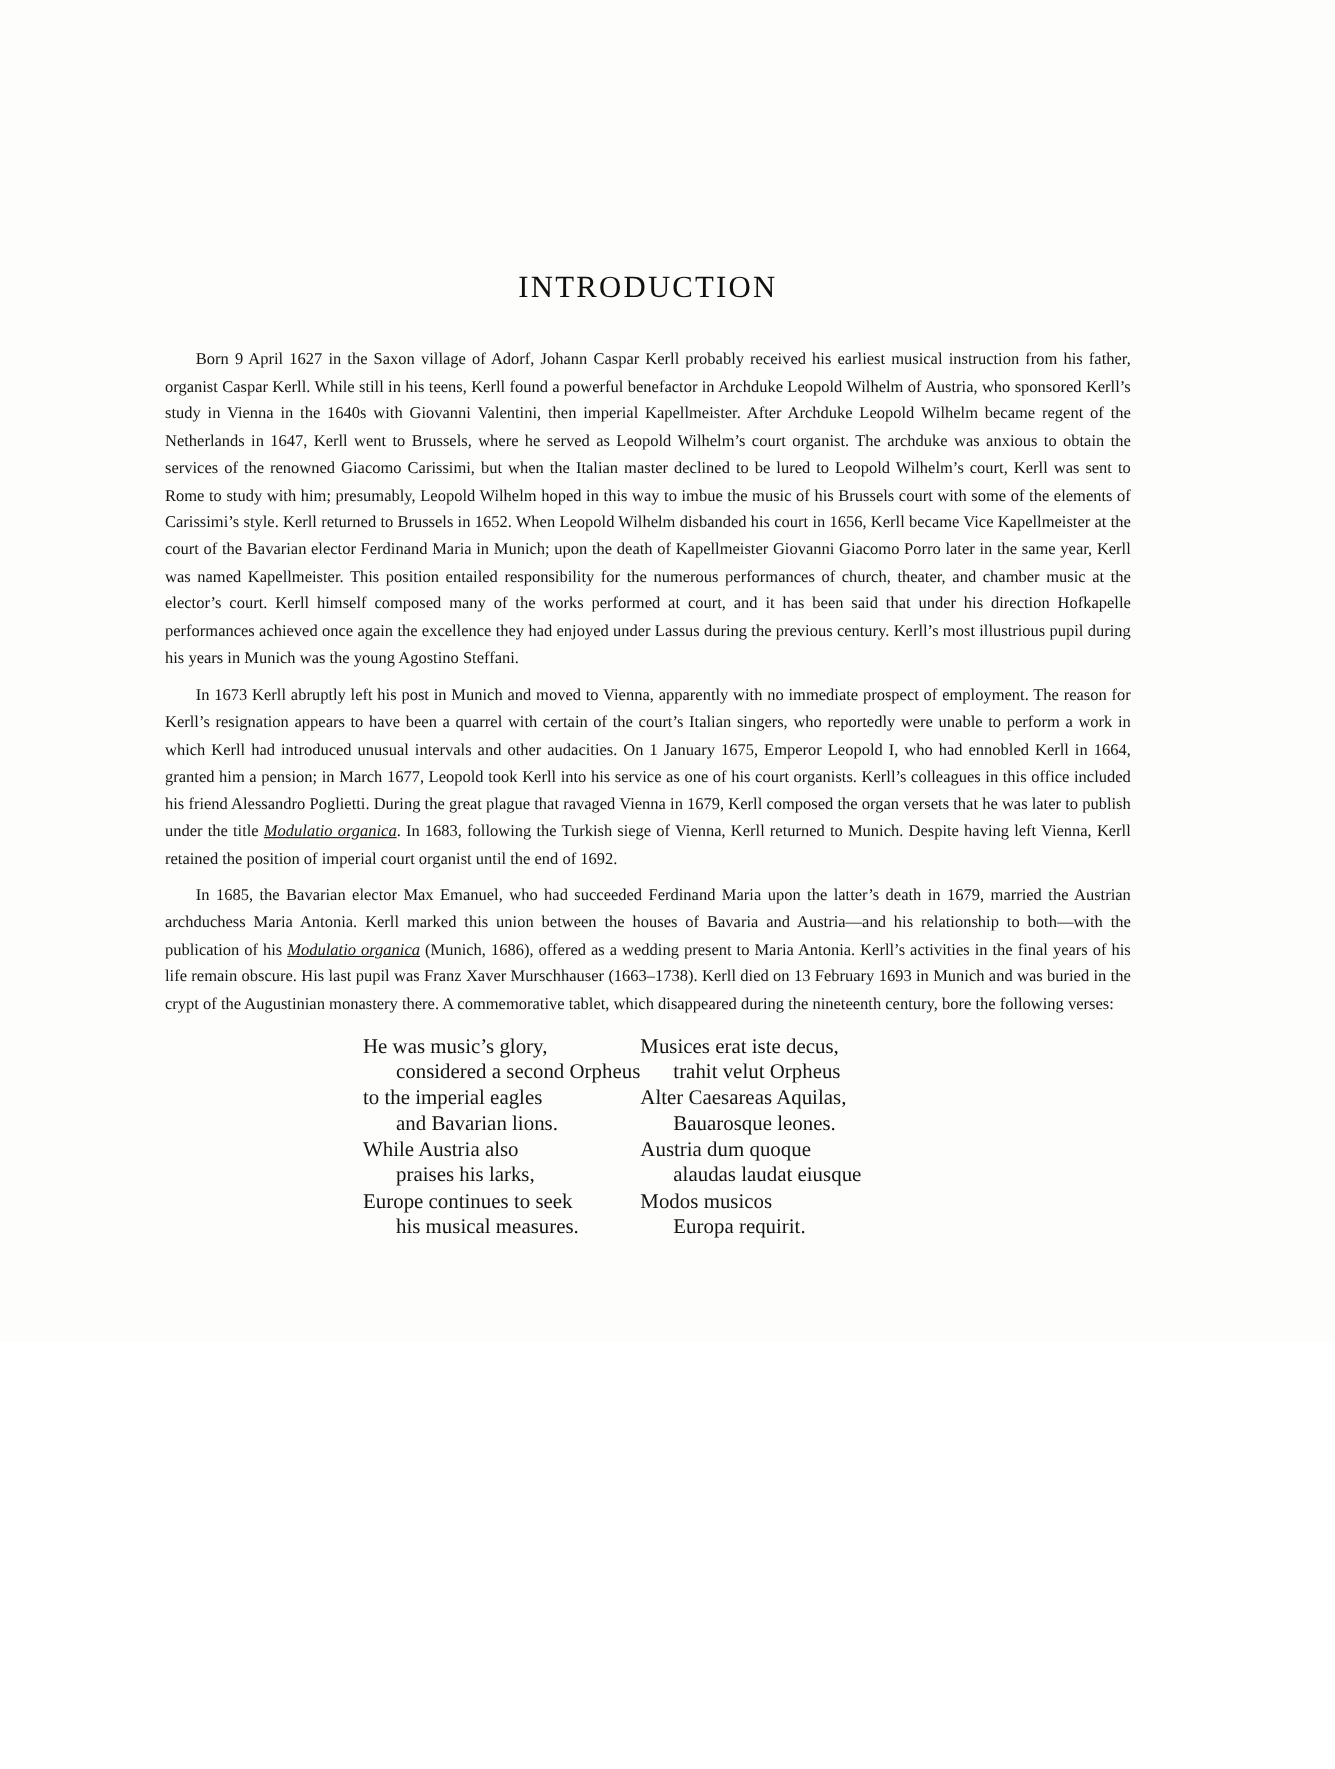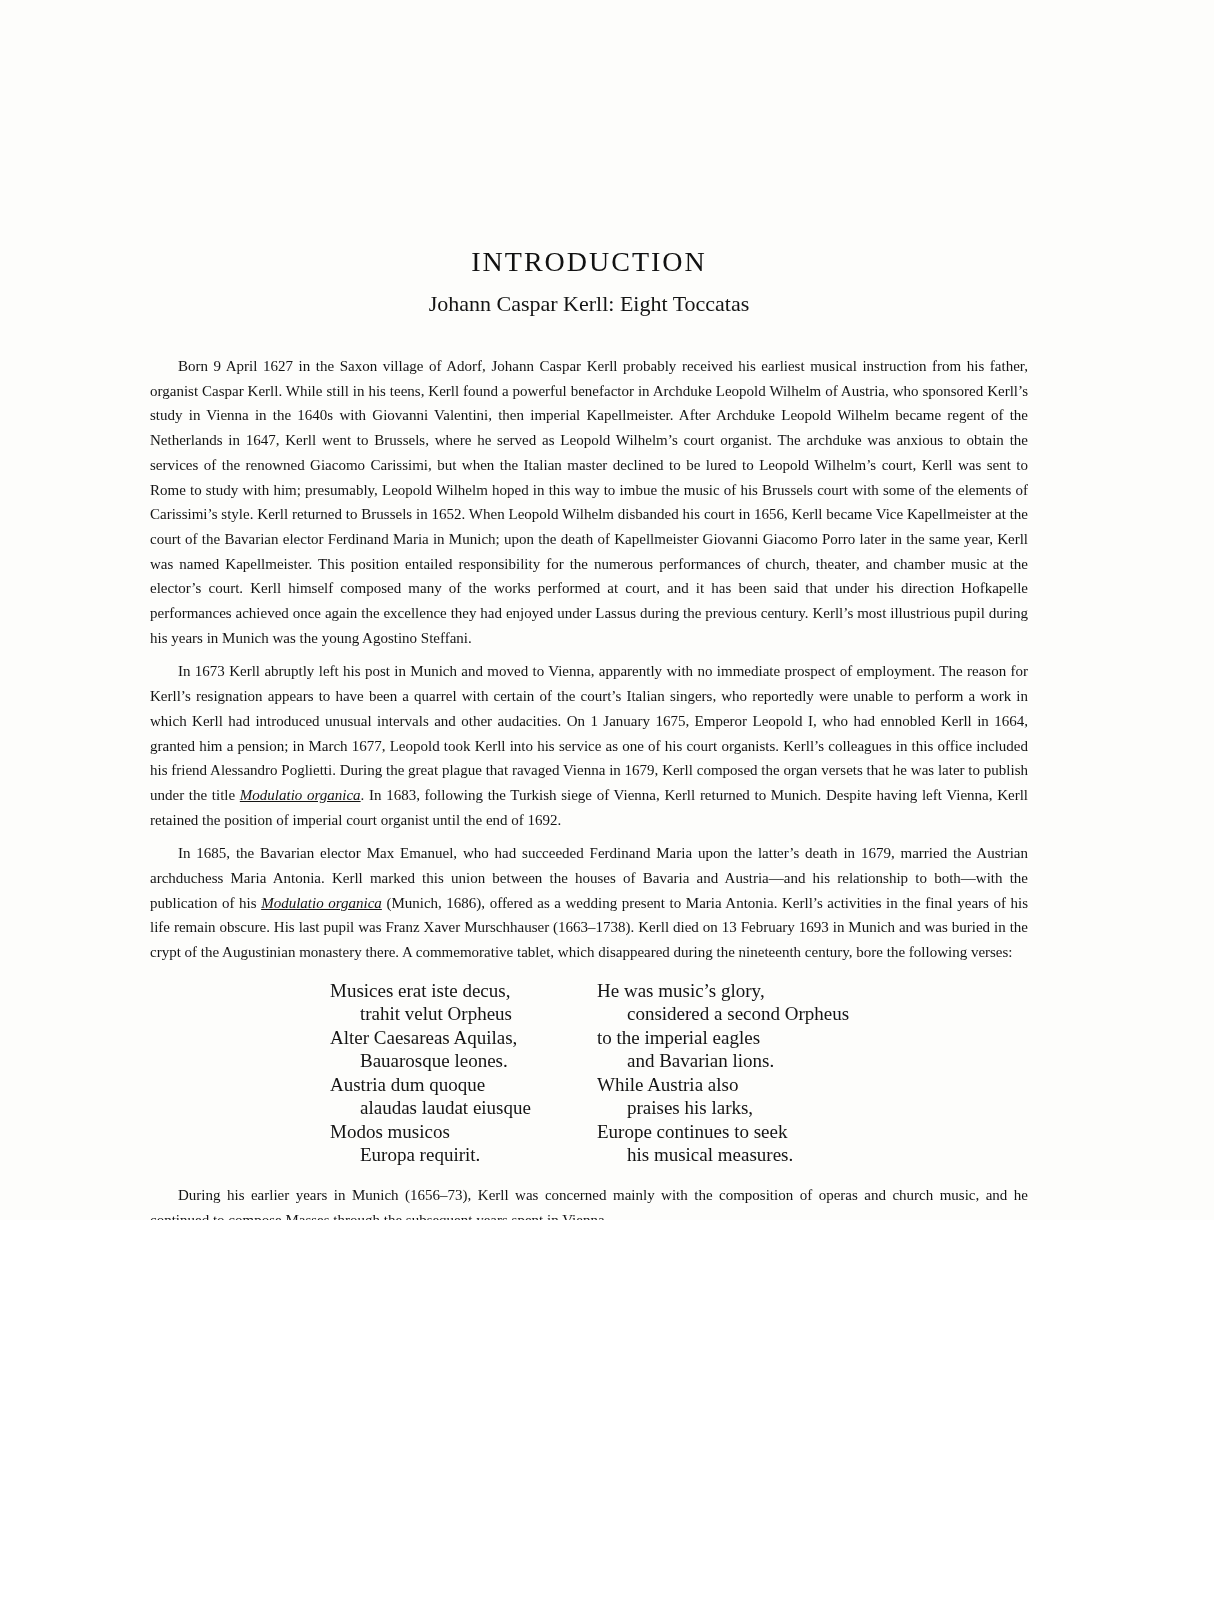--- a/index.html
+++ b/index.html
@@ -81,50 +81,46 @@
     font-size: 19px;
     color: #141414;
   }
 </style>
 </head>
 <body>
 
 <div class="page">
   <div class="content">
     <h1 class="title">INTRODUCTION</h1>
-    <h2 class="subtitle">Johann Caspar Kerll: Eight Toccatas</h2>
 
     <div class="paragraphs">
         <p class="body-para"><span>Born 9 April 1627 in the Saxon village of Adorf, Johann Caspar Kerll probably received his earliest musical instruction from his father, organist Caspar Kerll. While still in his teens, Kerll found a powerful benefactor in Archduke Leopold Wilhelm of Austria, who sponsored Kerll’s study in Vienna in the 1640s with Giovanni Valentini, then imperial Kapellmeister. After Archduke Leopold Wilhelm became regent of the Netherlands in 1647, Kerll went to Brussels, where he served as Leopold Wilhelm’s court organist. The archduke was anxious to obtain the services of the renowned Giacomo Carissimi, but when the Italian master declined to be lured to Leopold Wilhelm’s court, Kerll was sent to Rome to study with him; presumably, Leopold Wilhelm hoped in this way to imbue the music of his Brussels court with some of the elements of Carissimi’s style. Kerll returned to Brussels in 1652. When Leopold Wilhelm disbanded his court in 1656, Kerll became Vice Kapellmeister at the court of the Bavarian elector Ferdinand Maria in Munich; upon the death of Kapellmeister Giovanni Giacomo Porro later in the same year, Kerll was named Kapellmeister. This position entailed responsibility for the numerous performances of church, theater, and chamber music at the elector’s court. Kerll himself composed many of the works performed at court, and it has been said that under his direction Hofkapelle performances achieved once again the excellence they had enjoyed under Lassus during the previous century. Kerll’s most illustrious pupil during his years in Munich was the young Agostino Steffani.</span></p>
         <p class="body-para"><span>In 1673 Kerll abruptly left his post in Munich and moved to Vienna, apparently with no immediate prospect of employment. The reason for Kerll’s resignation appears to have been a quarrel with certain of the court’s Italian singers, who reportedly were unable to perform a work in which Kerll had introduced unusual intervals and other audacities. On 1 January 1675, Emperor Leopold I, who had ennobled Kerll in 1664, granted him a pension; in March 1677, Leopold took Kerll into his service as one of his court organists. Kerll’s colleagues in this office included his friend Alessandro Poglietti. During the great plague that ravaged Vienna in 1679, Kerll composed the organ versets that he was later to publish under the title </span><span class="italic">Modulatio organica</span><span>. In 1683, following the Turkish siege of Vienna, Kerll returned to Munich. Despite having left Vienna, Kerll retained the position of imperial court organist until the end of 1692.</span></p>
         <p class="body-para"><span>In 1685, the Bavarian elector Max Emanuel, who had succeeded Ferdinand Maria upon the latter’s death in 1679, married the Austrian archduchess Maria Antonia. Kerll marked this union between the houses of Bavaria and Austria—and his relationship to both—with the publication of his </span><span class="italic">Modulatio organica</span><span> (Munich, 1686), offered as a wedding present to Maria Antonia. Kerll’s activities in the final years of his life remain obscure. His last pupil was Franz Xaver Murschhauser (1663–1738). Kerll died on 13 February 1693 in Munich and was buried in the crypt of the Augustinian monastery there. A commemorative tablet, which disappeared during the nineteenth century, bore the following verses:</span></p>
       </div>
 
     <div class="verse-block">
+      <div class="verse-column english">
+          <div class="verse-line">He was music’s glory,</div>
+          <div class="verse-line indent">considered a second Orpheus</div>
+          <div class="verse-line">to the imperial eagles</div>
+          <div class="verse-line indent">and Bavarian lions.</div>
+          <div class="verse-line">While Austria also</div>
+          <div class="verse-line indent">praises his larks,</div>
+          <div class="verse-line">Europe continues to seek</div>
+          <div class="verse-line indent">his musical measures.</div>
+        </div>
       <div class="verse-column latin">
           <div class="verse-line">Musices erat iste decus,</div>
           <div class="verse-line indent">trahit velut Orpheus</div>
           <div class="verse-line">Alter Caesareas Aquilas,</div>
           <div class="verse-line indent">Bauarosque leones.</div>
           <div class="verse-line">Austria dum quoque</div>
           <div class="verse-line indent">alaudas laudat eiusque</div>
           <div class="verse-line">Modos musicos</div>
           <div class="verse-line indent">Europa requirit.</div>
         </div>
-      <div class="verse-column english">
-          <div class="verse-line">He was music’s glory,</div>
-          <div class="verse-line indent">considered a second Orpheus</div>
-          <div class="verse-line">to the imperial eagles</div>
-          <div class="verse-line indent">and Bavarian lions.</div>
-          <div class="verse-line">While Austria also</div>
-          <div class="verse-line indent">praises his larks,</div>
-          <div class="verse-line">Europe continues to seek</div>
-          <div class="verse-line indent">his musical measures.</div>
-        </div>
     </div>
 
-    <div class="closing">
-        <p class="body-para"><span>During his earlier years in Munich (1656–73), Kerll was concerned mainly with the composition of operas and church music, and he continued to compose Masses through the subsequent years spent in Vienna.</span></p>
-      </div>
   </div>
 
   <div class="page-number">v</div>
 </div>
 
 </body></html>

